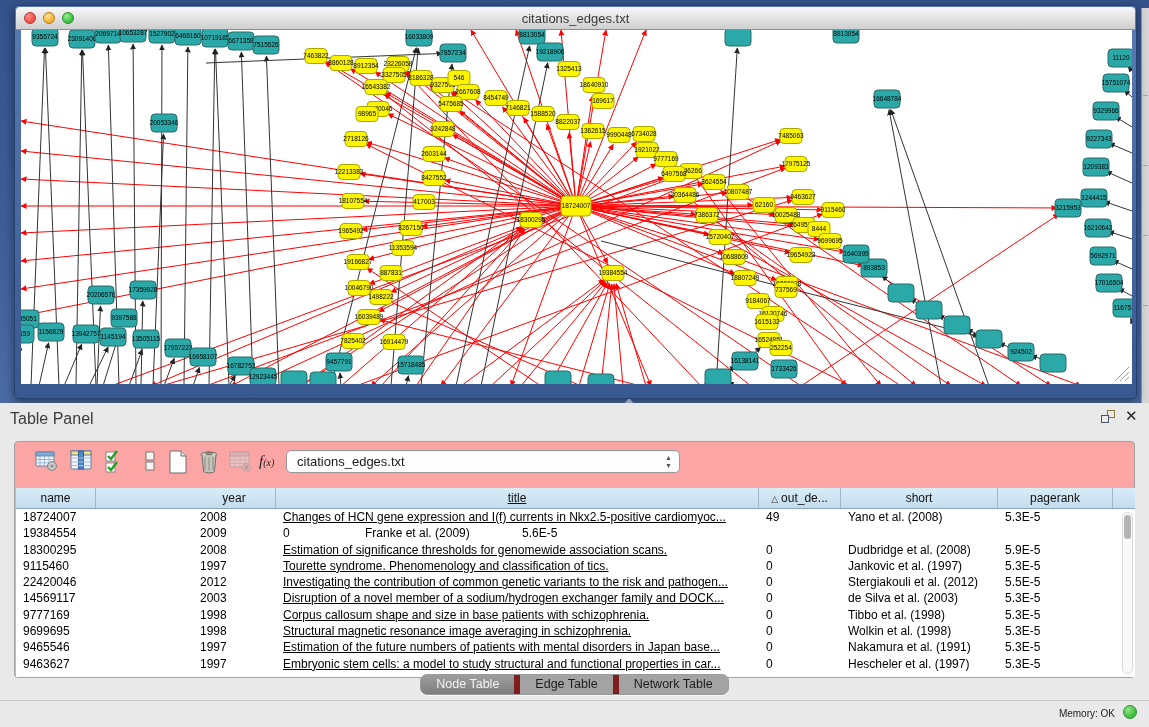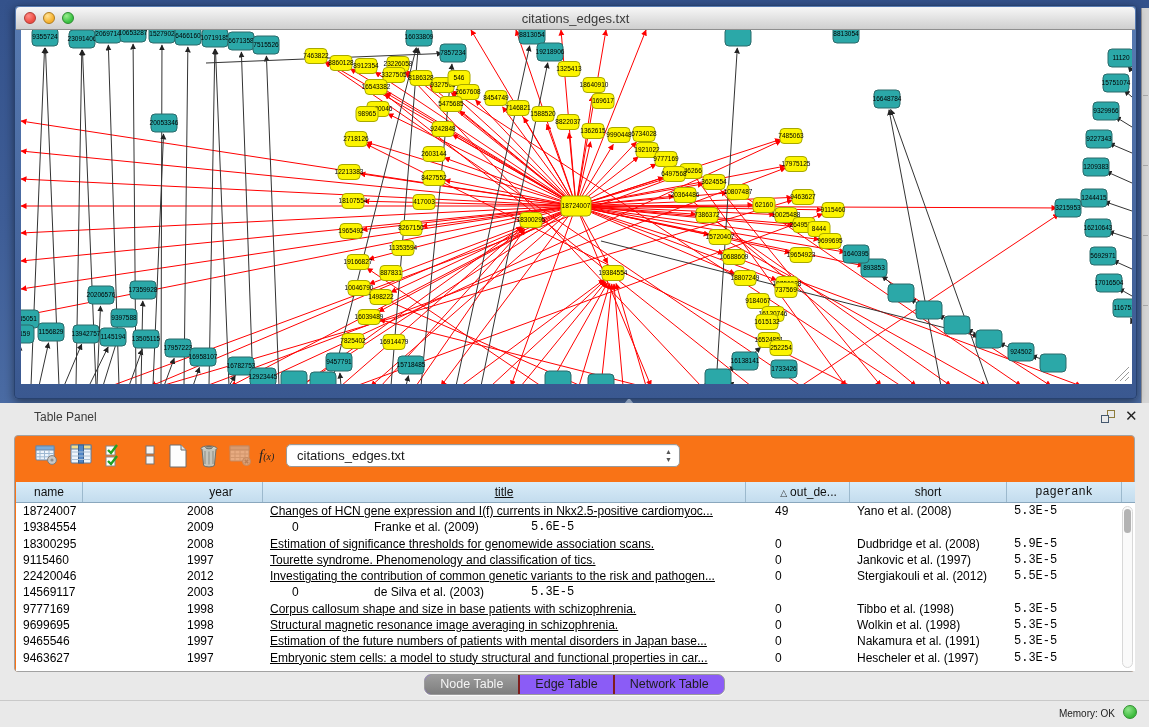--- a/index.html
+++ b/index.html
@@ -24,56 +24,56 @@
   .light.red{background:radial-gradient(circle at 35% 30%,#ff8d87,#ee4e44 65%);border:1px solid #b13a33;}
   .light.yellow{background:radial-gradient(circle at 35% 30%,#ffe396,#f6b12f 65%);border:1px solid #ae7c1e;}
   .light.green{background:radial-gradient(circle at 35% 30%,#9bed8e,#39c243 65%);border:1px solid #2b8a2e;}
   .canvas{position:absolute;left:6px;top:24px;width:1111px;height:354px;background:#ffffff;}
   .canvas svg{display:block;}
   .divider-grip{position:absolute;left:624px;top:398px;width:10px;height:6px;
     border-left:4px solid transparent;border-right:4px solid transparent;
     border-bottom:5px solid #9fb0c8;opacity:.8;}
   
   .table-panel{position:absolute;left:0;top:403px;width:1149px;height:324px;background:#e9e9e9;}
-  .panel-title{position:absolute;left:10px;top:7px;font-size:12px;color:#3c3c3c;margin-left:24px;}
+  .panel-title{position:absolute;left:10px;top:7px;font-size:16px;color:#3c3c3c;}
   .panel-float{position:absolute;left:1101px;top:7px;width:16px;height:15px;cursor:pointer;}
   .panel-float .sq1{position:absolute;left:6px;top:0;width:8px;height:8px;border:1px solid #8c7b3a;background:transparent;}
   .panel-float .sq2{position:absolute;left:0;top:5px;width:8px;height:8px;border:1px solid #45586e;background:#e9e9e9;}
   .panel-close{position:absolute;left:1125px;top:4px;font-size:15px;font-weight:bold;color:#222;cursor:pointer;line-height:18px;}
-  .container{position:absolute;left:14px;top:32px;width:1121px;height:237px;
-    background:#f97316;border:1px solid #a2a2a2;border-radius:4px;}
+  .container{position:absolute;left:14px;top:38px;width:1121px;height:237px;
+    background:#fca5a5;border:1px solid #a2a2a2;border-radius:4px;}
   .toolbar{position:absolute;left:0;top:0;right:0;height:45px;}
   .tool{position:absolute;top:7px;width:26px;height:30px;cursor:pointer;}
   .tool svg{display:block;margin:auto;}
   .fx{font-size:15px;font-style:italic;font-family:"Liberation Serif","DejaVu Serif",serif;color:#222;}
   .fx small{font-size:10px;}
   .dropdown{position:absolute;left:271px;top:8px;width:394px;height:23px;background:#fff;
     border:1px solid #9a9a9a;border-radius:5px;font-size:13px;color:#1a1a1a;
     line-height:21px;padding-left:10px;cursor:pointer;box-shadow:inset 0 1px 1px rgba(0,0,0,.08);}
   .dd-arrows{position:absolute;right:7px;top:3px;font-size:7px;color:#555;line-height:8px;text-align:center;}
   
   .grid{position:absolute;left:1px;top:46px;width:1119px;height:189px;background:#fff;overflow:hidden;}
   .hdr{display:flex;height:21px;background:linear-gradient(180deg,#d9ecf8,#c3dcee);
     border-bottom:1px solid #8aa7bd;}
   .hdr .th{font-size:12px;color:#111;text-align:center;line-height:20px;
     border-right:1px solid #9cb9cd;overflow:hidden;white-space:nowrap;cursor:pointer;}
   .tri{display:inline-block;font-size:9px;color:#333;margin-right:3px;}
   .rows .tr{display:flex;height:16.3px;line-height:16.3px;cursor:default;}
   .rows .td{font-size:12px;color:#000;padding-left:7px;white-space:nowrap;overflow:hidden;}
-  .c0{width:67px;}.c1{width:97px;margin-top:40px;}.c2{width:83px;}.c3{width:483px;text-decoration:underline;}
-  .c4{width:82px;margin-left:22px;}.c5{width:157px;}.c6{width:115px;font-family:Liberation Mono, monospace;}
+  .c0{width:80px;}.c1{width:97px;margin-top:40px;}.c2{width:83px;}.c3{width:483px;text-decoration:underline;}
+  .c4{width:82px;}.c5{width:157px;}.c6{width:115px;}
   .vscroll{position:absolute;right:2px;top:24px;width:11px;height:162px;
     background:#fafafa;border:1px solid #d8d8d8;border-radius:6px;}
   .vthumb{position:absolute;left:1px;top:2px;width:7px;height:24px;background:#b3b3b3;border-radius:4px;}
   
   .tabs{position:absolute;left:0;right:0;top:271px;text-align:center;}
   .seg-wrap{display:inline-flex;border:1px solid #9b9b9b;border-radius:7px;overflow:hidden;
-    background:#8b5cf6;box-shadow:0 1px 0 rgba(255,255,255,.7);}
+    background:#a3a3a3;box-shadow:0 1px 0 rgba(255,255,255,.7);}
   .seg{font-size:12.5px;color:#1c1c1c;padding:0 15px;height:19px;line-height:19px;cursor:pointer;
-    border-left:2px solid #7f1d1d;}
+    border-left:6px solid #7f1d1d;}
   .seg:first-child{border-left:none;}
   .seg.active{background:linear-gradient(180deg,#9d9d9d,#7e7e7e);color:#f4f4f4;}
   
   .statusbar{position:absolute;left:0;right:0;top:297px;height:27px;border-top:1px solid #c9c9c9;}
   .memory{position:absolute;right:34px;top:7px;font-size:10px;color:#222;}
   .memdot{position:absolute;right:12px;top:4px;width:14px;height:14px;border-radius:50%;
     background:radial-gradient(circle at 35% 30%,#8fe58a,#3cba3c 70%);border:1px solid #2e8f2e;}
 </style>
 </head>
 <body>
@@ -658,20 +658,21 @@
             <div class="td c2">2012</div>
             <div class="td c3">Investigating the contribution of common genetic variants to the risk and pathogen...</div>
             <div class="td c4">0</div>
             <div class="td c5">Stergiakouli et al. (2012)</div>
             <div class="td c6">5.5E-5</div>
           </div>
           <div class="tr">
             <div class="td c0">14569117</div>
             <div class="td c1">2</div>
             <div class="td c2">2003</div>
+            <div class="td c3">Disruption of a novel member of a sodium/hydrogen exchanger family and DOCK...</div>
             <div class="td c4">0</div>
             <div class="td c5">de Silva et al. (2003)</div>
             <div class="td c6">5.3E-5</div>
           </div>
           <div class="tr">
             <div class="td c0">9777169</div>
             <div class="td c1">1</div>
             <div class="td c2">1998</div>
             <div class="td c3">Corpus callosum shape and size in base patients with schizophrenia.</div>
             <div class="td c4">0</div>

